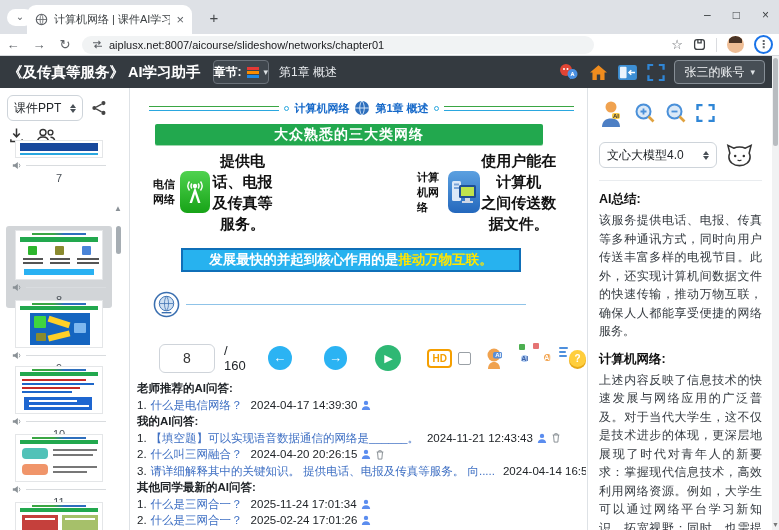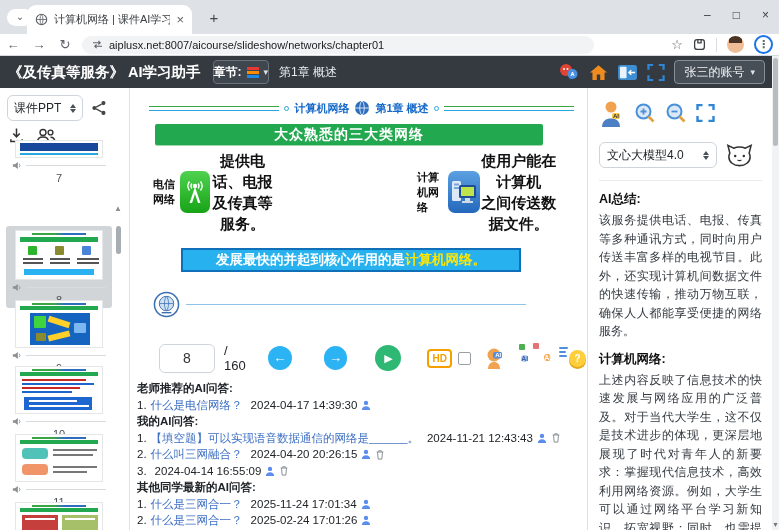--- a/index.html
+++ b/index.html
@@ -444,21 +444,21 @@
             <rect x="17" y="21" width="5" height="3" fill="#cfd8e6"></rect>
             <rect x="14" y="24" width="11" height="2" fill="#cfd8e6"></rect>
           </svg>
       </span>
       <span class="col-desc">使用户能在计算机
 之间传送数据文件。</span>
     </div>
   </div>
 
   <div class="banner-blue">
-    <span>发展最快的并起到核心作用的是</span><span class="hl">计算机网络。</span>
+    <span>发展最快的并起到核心作用的是</span><span class="hl">推动万物互联。</span>
   </div>
 
   <div class="logo-row">
     <span>
       <svg width="27" height="27" viewBox="0 0 28 28">
           <circle cx="14" cy="14" r="12.5" fill="none" stroke="#3a6fb0" stroke-width="1.6"></circle>
           <circle cx="14" cy="13" r="7.5" fill="#cfe0f2" stroke="#3a6fb0" stroke-width="1"></circle>
           <path d="M7 13h14M14 5.8c2.8 2.3 2.8 12 0 14.4M14 5.8c-2.8 2.3-2.8 12 0 14.4" stroke="#3a6fb0" stroke-width=".8" fill="none"></path>
           <path d="M9 22.5h10" stroke="#3a6fb0" stroke-width="1.4"></path>
         </svg>
@@ -530,20 +530,21 @@
       <svg width="10" height="10" viewBox="0 0 12 12">
           <circle cx="6" cy="3.5" r="2.6" fill="#5b8def"></circle>
           <path d="M1 12c0-3 2.2-4.6 5-4.6S11 9 11 12z" fill="#5b8def"></path>
         </svg>
       <svg width="10" height="11" viewBox="0 0 12 13">
           <path d="M2 3.5h8M4.5 3.5V2h3v1.5M3 3.5l.8 8.5h4.4l.8-8.5" fill="none" stroke="#8a9196" stroke-width="1.2"></path>
         </svg>
     </div>
     <div class="qa-item">
       <span class="qa-idx">3.</span>
+      <span class="qa-q">请详细解释其中的关键知识。 提供电话、电报及传真等服务。 向.....</span>
       <span class="qa-t">2024-04-14 16:55:09</span>
       <svg width="10" height="10" viewBox="0 0 12 12">
           <circle cx="6" cy="3.5" r="2.6" fill="#5b8def"></circle>
           <path d="M1 12c0-3 2.2-4.6 5-4.6S11 9 11 12z" fill="#5b8def"></path>
         </svg>
       <svg width="10" height="11" viewBox="0 0 12 13">
           <path d="M2 3.5h8M4.5 3.5V2h3v1.5M3 3.5l.8 8.5h4.4l.8-8.5" fill="none" stroke="#8a9196" stroke-width="1.2"></path>
         </svg>
     </div>
 

